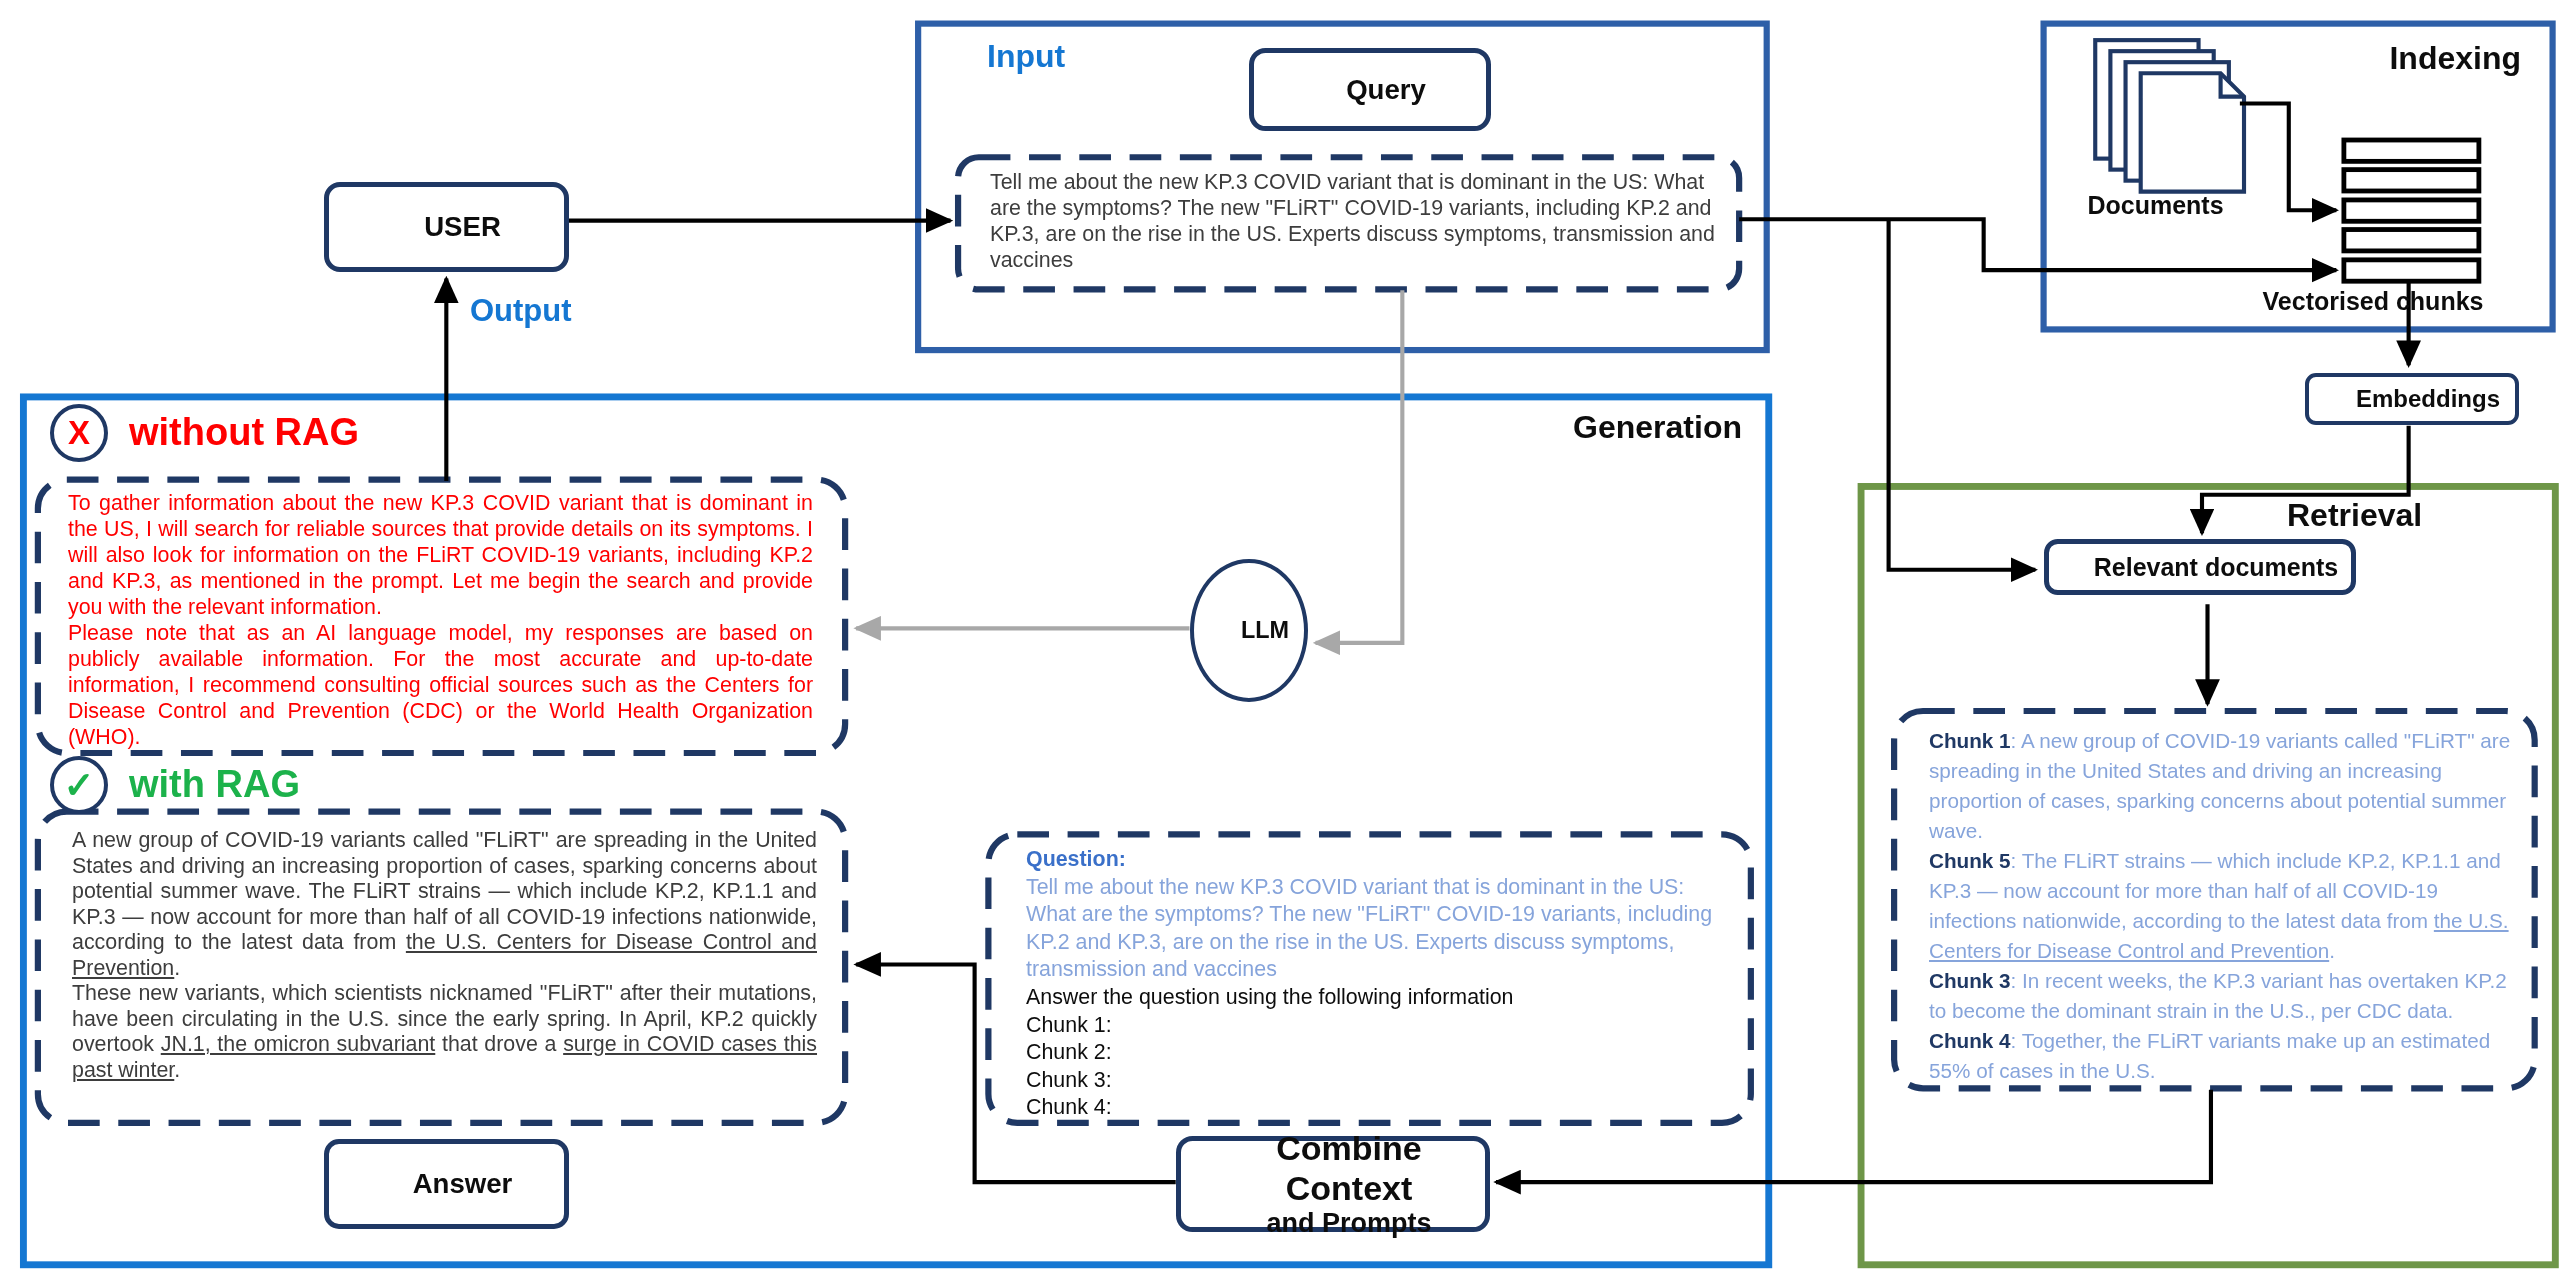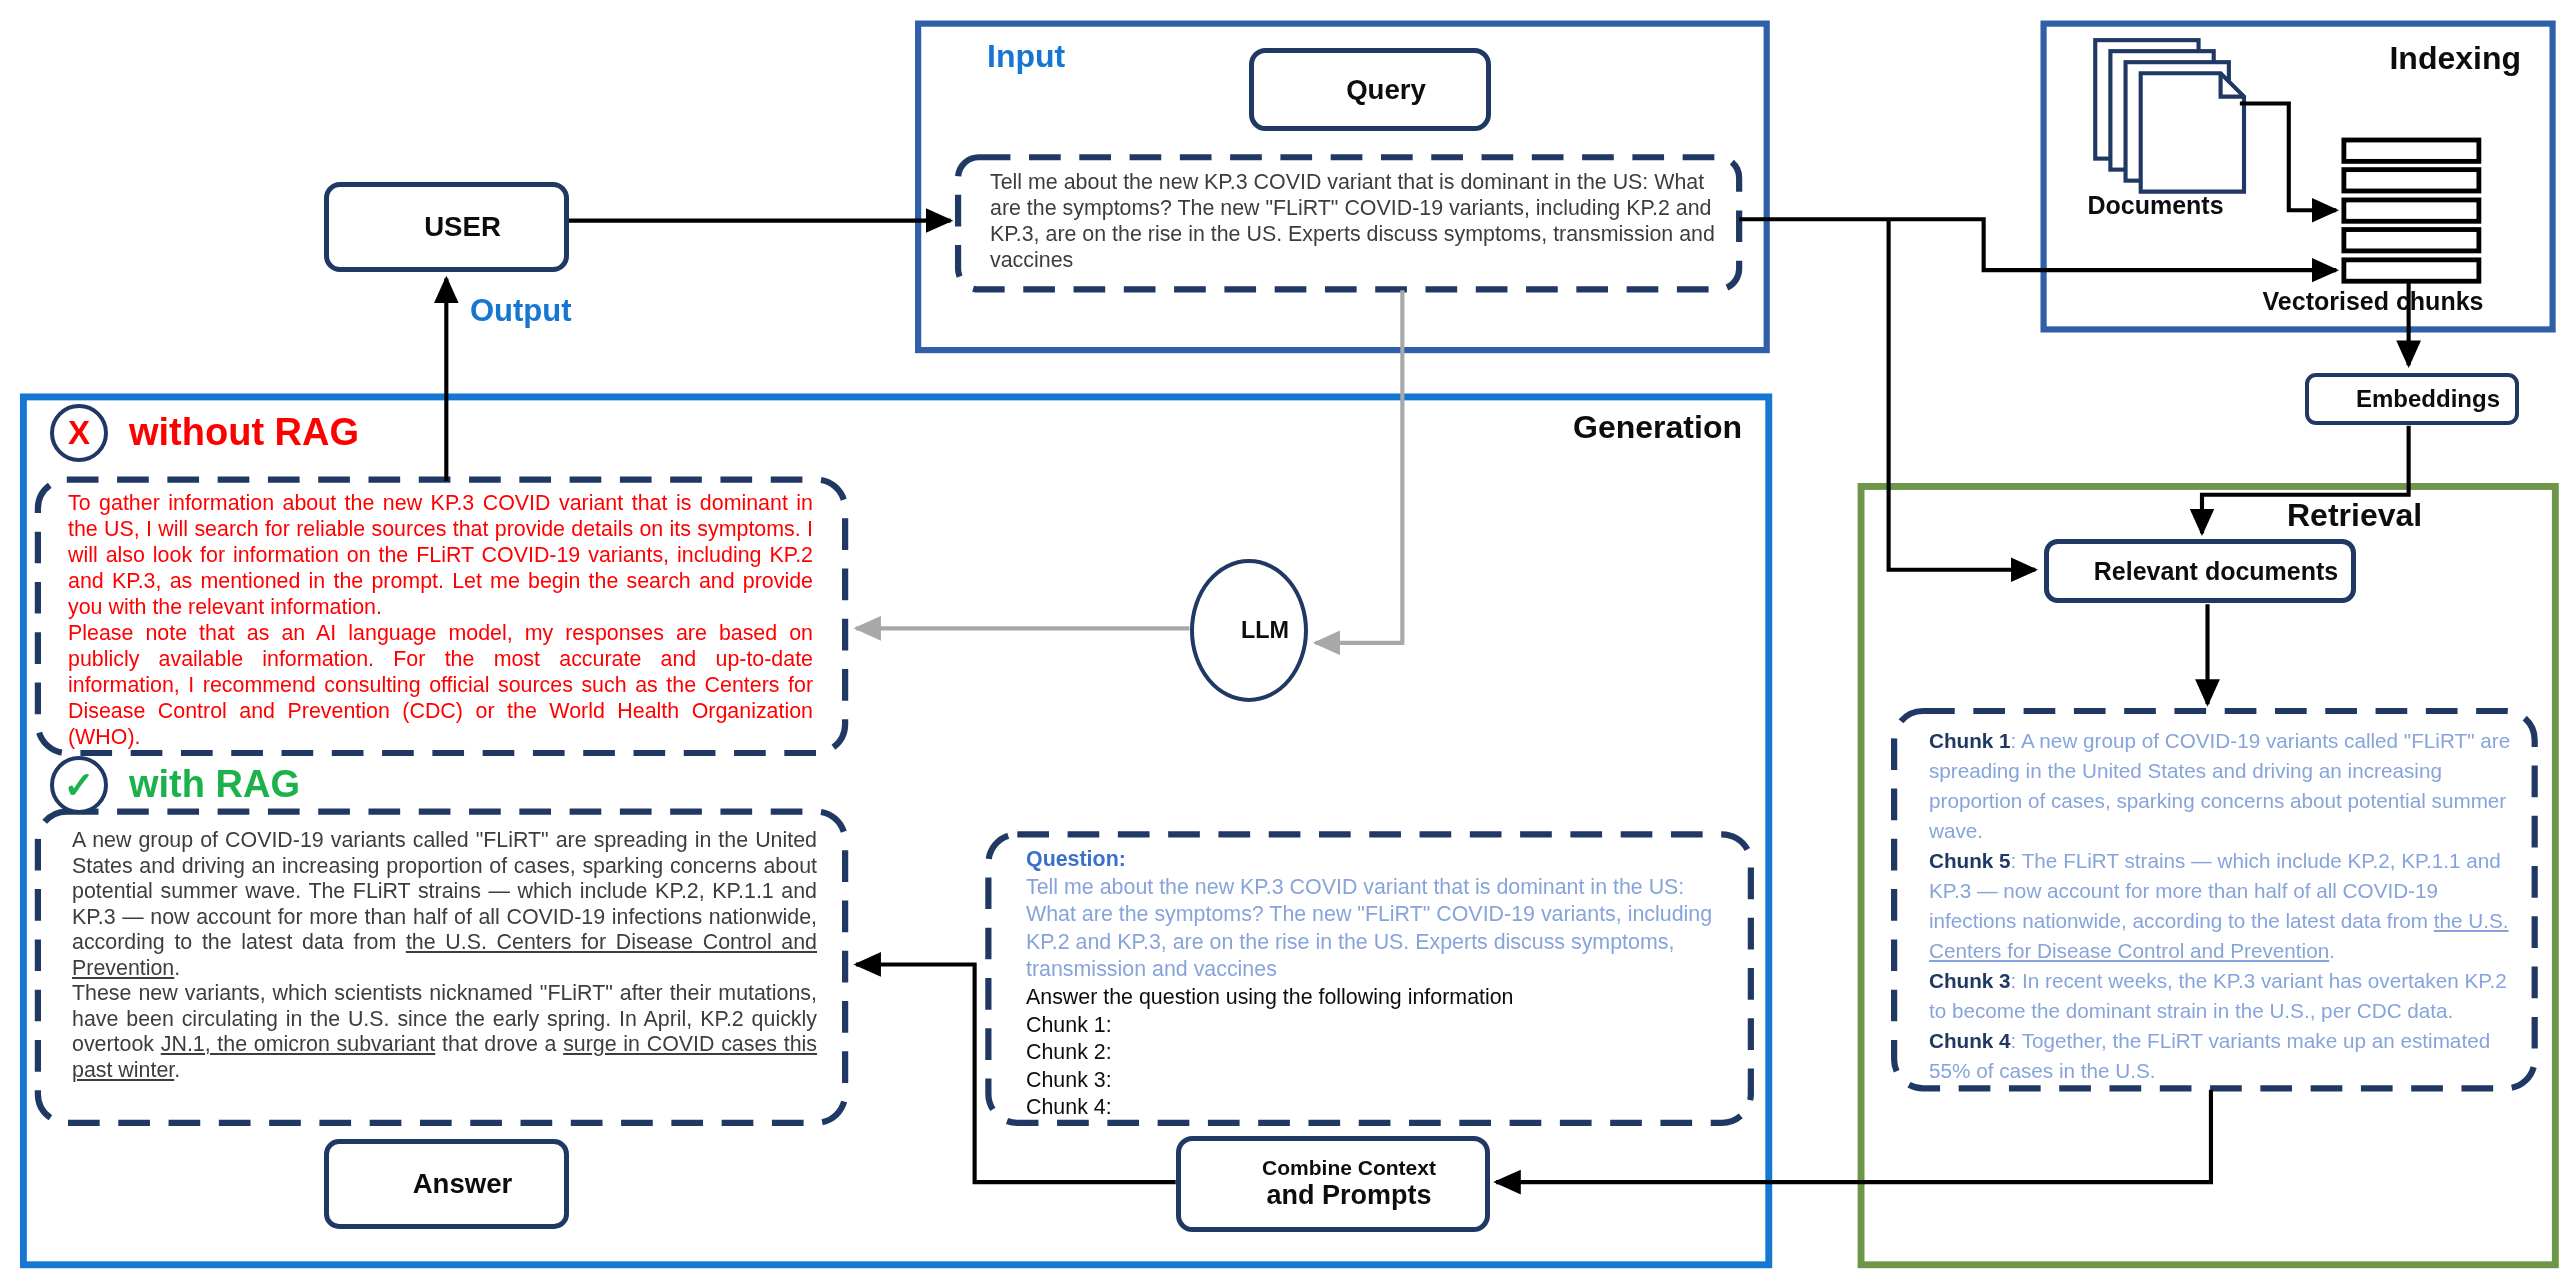--- a/index.html
+++ b/index.html
@@ -96,29 +96,29 @@
 
   <div class="nodebox" style="left:1249px;top:48px;width:242px;height:83px;border-radius:16.5px;">
     <span style="font-size:27.6px;">Query</span>
   </div>
 
   <div class="nodebox" style="left:324px;top:1139px;width:245px;height:90px;border-radius:15px;">
     <span style="font-size:27.6px;">Answer</span>
   </div>
 
   <div class="nodebox" style="left:1176px;top:1136px;width:314px;height:96px;border-radius:16.5px;line-height:1.18;">
-    <span style="font-size:21px;">Combine Context</span>
+    <span style="font-size:34px;">Combine Context</span>
     <span style="font-size:27px;">and Prompts</span>
   </div>
 
   <div class="nodebox" style="left:2305px;top:373px;width:214px;height:52px;border-width:4.8px;border-radius:11px;">
     <span style="font-size:24px;">Embeddings</span>
   </div>
 
-  <div class="nodebox" style="left:2044px;top:539px;width:312px;height:64px;border-radius:13.8px;">
+  <div class="nodebox" style="left:2044px;top:539px;width:312px;height:56px;border-radius:13.8px;">
     <span style="font-size:25px;">Relevant documents</span>
   </div>
 
   <div class="nodebox" style="left:1190px;top:559px;width:118px;height:143px;border-width:4.1px;border-radius:50%;">
     <span style="font-size:23.4px;">LLM</span>
   </div>
 
   <div class="sect-label" style="left:2066px;top:191px;width:179px;font-size:25px;text-align:center;">Documents</div>
   <div class="sect-label" style="left:2225px;top:287px;width:296px;font-size:25px;text-align:center;">Vectorised chunks</div>
 

